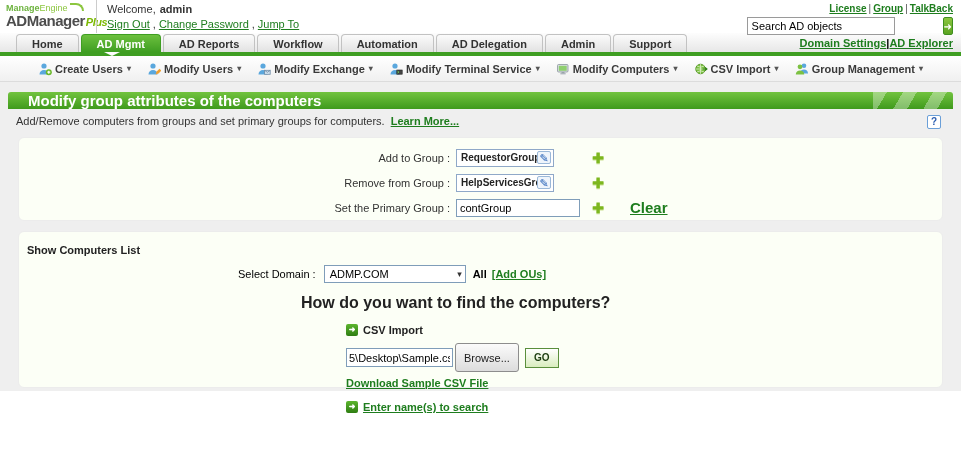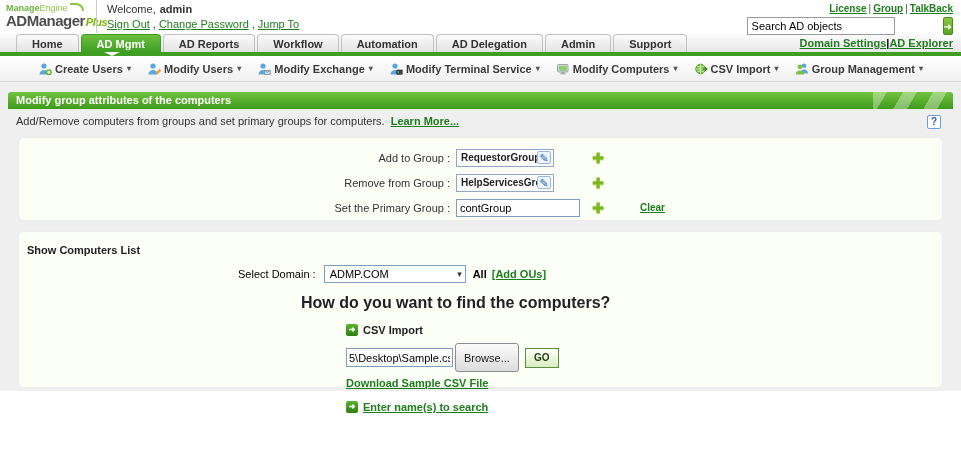--- a/index.html
+++ b/index.html
@@ -36,37 +36,37 @@
   .notch { position:absolute; top:0; left:104px; width:0; height:0; border-left:8px solid transparent; border-right:8px solid transparent; border-top:4px solid #fdfdfd; }
 
   
   .toolbar { height:26px; background:linear-gradient(#ffffff,#f0f0f0); border-bottom:1px solid #dcdcdc; display:flex; align-items:center; justify-content:space-between; padding:0 38px; }
   .tool-item { display:flex; align-items:center; font-size:11px; font-weight:bold; color:#3a3a3a; cursor:pointer; white-space:nowrap; }
   .tool-item svg { margin-right:3px; }
   .caret { font-size:8px; color:#555; margin-left:4px; }
 
   
   .content { background:#efefef; padding:10px 8px 0; height:309px; }
-  .section-header { height:17px; background:linear-gradient(#72c33f,#3f9a1c); border-radius:3px 3px 0 0; color:#fff; font-size:11px; font-weight:bold; line-height:17px; padding-left:8px; position:relative; overflow:hidden; }
+  .section-header { height:17px; background:linear-gradient(#72c33f,#3f9a1c); border-radius:3px 3px 0 0; color:#fff; font-size:15px; font-weight:bold; line-height:17px; padding-left:20px; position:relative; overflow:hidden; }
   .stripes { position:absolute; right:0; top:0; width:80px; height:100%; background:repeating-linear-gradient(120deg, rgba(255,255,255,0.35) 0 12px, rgba(255,255,255,0) 12px 26px); }
   .subtitle-row { padding:6px 12px 4px 8px; font-size:11px; color:#333; display:flex; align-items:flex-start; }
   .learn-more { font-weight:bold; margin-left:6px; }
   .help-btn { margin-left:auto; width:14px; height:14px; border:1px solid #6a9fd8; background:#fff; color:#2a5db0; font-size:10px; font-weight:bold; text-align:center; line-height:12px; border-radius:2px; cursor:pointer; }
 
   .panel { background:#fcfff6; border:1px solid #ececec; border-radius:6px; margin:4px 10px 0; }
   .panel-1 { height:84px; padding-top:9px; }
   .form-row { display:flex; align-items:center; height:21px; margin-bottom:4px; }
   .form-label { width:437px; text-align:right; font-size:11px; color:#333; padding-right:6px; }
   .value-cell { width:132px; display:flex; align-items:center; }
   .picker { width:98px; height:18px; border:1px solid #8fa8c8; background:#fff; display:flex; align-items:center; padding:0 2px 0 4px; cursor:pointer; }
   .picker .val { flex:1; font-size:10px; font-weight:bold; color:#222; overflow:hidden; white-space:nowrap; }
   .edit-ic { font-size:11px; color:#2a64b8; border:1px solid #9ab8d8; background:#eef4fb; border-radius:2px; width:14px; height:13px; line-height:12px; text-align:center; cursor:pointer; }
   .text-input { width:124px; height:18px; border:1px solid #7f9db9; font-size:11px; padding:0 3px; font-family:"Liberation Sans", sans-serif; }
   .plus-ic { color:#7db71f; font-size:14px; font-weight:bold; cursor:pointer; width:20px; text-align:center; text-shadow:0 1px 0 #cde39a; }
-  .clear-link { font-size:10px; font-weight:bold; margin-left:32px; }
+  .clear-link { font-size:15px; font-weight:bold; margin-left:22px; }
 
   .panel-2 { height:157px; margin-top:10px; padding-top:12px; }
   .panel-heading { font-size:11px; font-weight:bold; color:#222; padding-left:8px; }
   .select-row { display:flex; align-items:center; margin:9px 0 0 219px; font-size:11px; }
   .select-box { width:142px; height:18px; border:1px solid #7f9db9; background:#fff; display:flex; align-items:center; padding:0 3px 0 5px; margin-left:8px; cursor:pointer; font-size:11px; }
   .select-box .sel-val { flex:1; }
   .sel-caret { font-size:9px; color:#333; }
   .all-label { font-weight:bold; margin-left:7px; }
   .add-ous { margin-left:5px; font-weight:bold; }
   .question { margin:11px 0 0 282px; font-size:16px; font-weight:bold; color:#222; }

